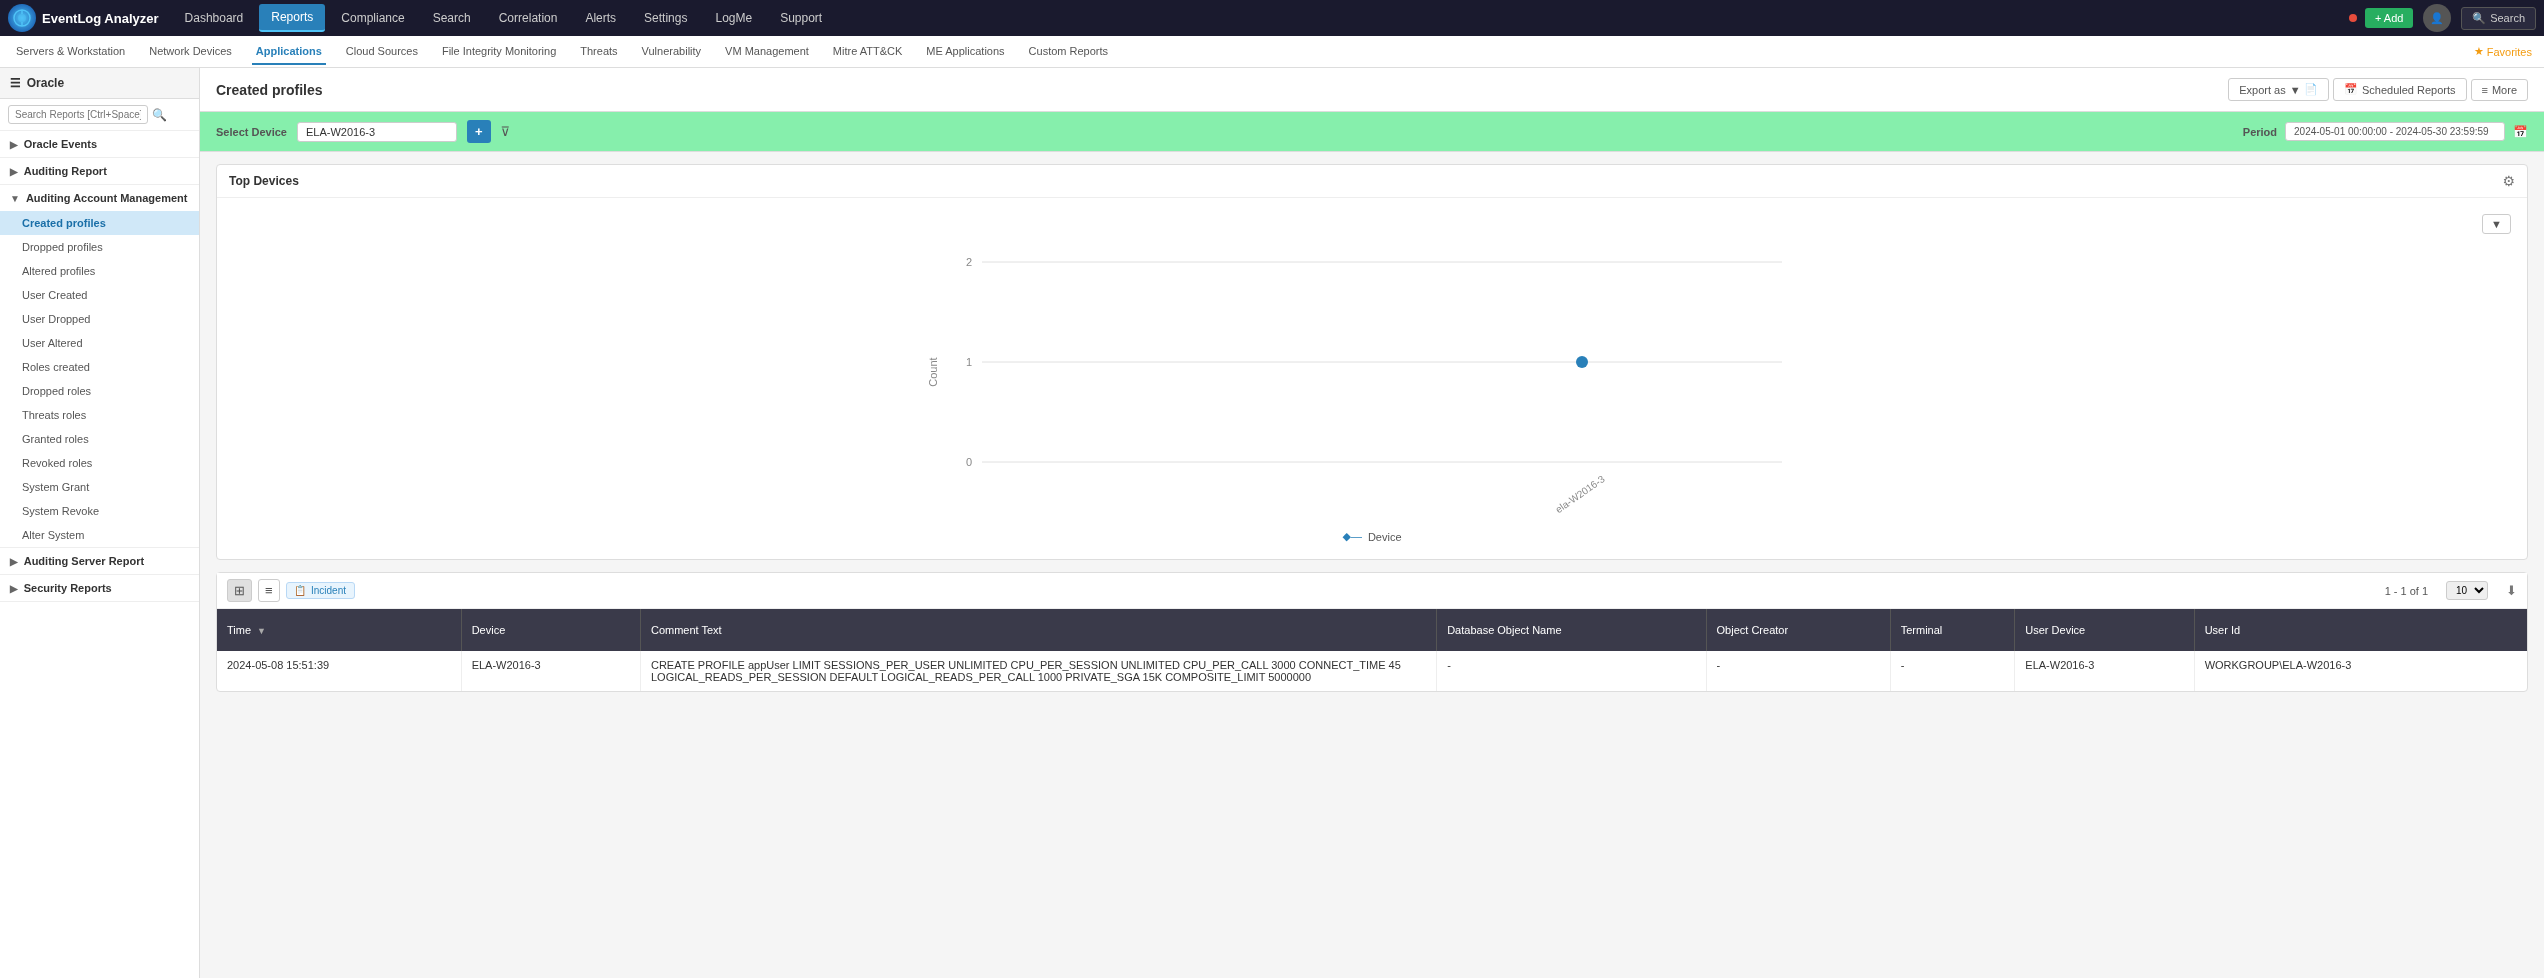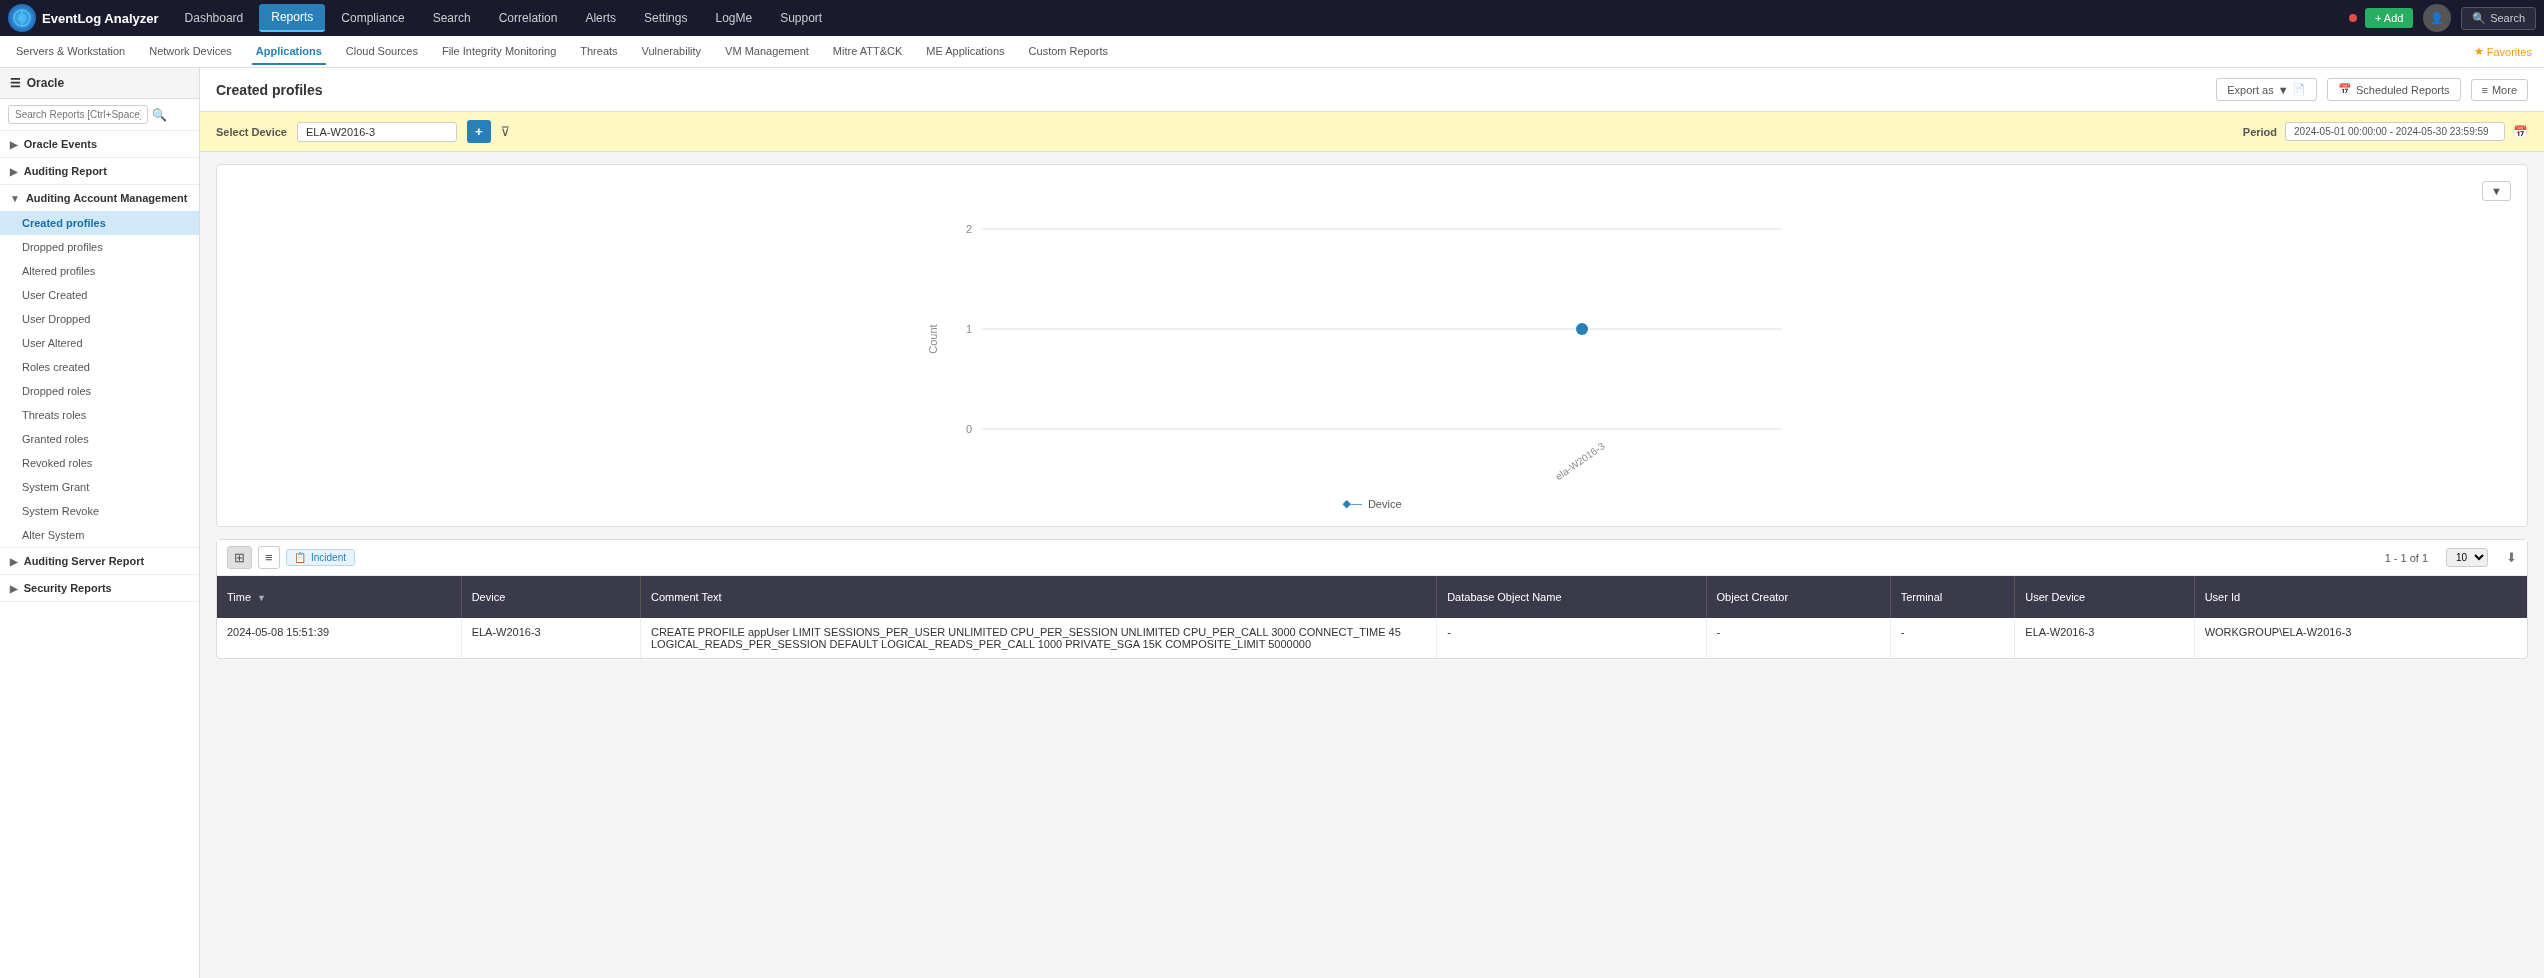--- a/index.html
+++ b/index.html
@@ -86,31 +86,31 @@
 
     
     .content { flex: 1; overflow-y: auto; background: #f5f5f5; }
 
     
     .page-header {
       display: flex; align-items: center; justify-content: space-between;
       padding: 10px 16px; background: #fff; border-bottom: 1px solid #ddd;
     }
     .page-title { font-size: 14px; font-weight: bold; color: #333; }
-    .page-header-actions { display: flex; align-items: flex-end; gap: 10px; border-radius: 8px; }
+    .page-header-actions { display: flex; align-items: flex-end; gap: 4px; border-radius: 8px; }
     .action-btn {
       display: flex; align-items: center; gap: 4px; padding: 4px 10px;
       border: 1px solid #ccc; border-radius: 3px; background: #fff;
       font-size: 11px; cursor: pointer; color: #555;
     }
 
     
     .device-bar {
       display: flex; align-items: center; gap: 10px; padding: 8px 16px;
-      background: #fef9c3; border-bottom: 1px solid #ddd;
+      background: #86efac; border-bottom: 1px solid #ddd;
     }
     .device-label { font-size: 11px; color: #555; font-weight: 600; }
     .device-select {
       border: 1px solid #ccc; border-radius: 3px; padding: 3px 8px;
       font-size: 11px; background: #fff; color: #333; min-width: 120px;
     }
     .device-add-btn {
       background: #2980b9; color: white; border: none; border-radius: 3px;
       padding: 4px 8px; cursor: pointer; font-size: 13px; font-weight: bold;
     }
@@ -345,20 +345,24 @@
       <button class="device-add-btn">+</button>
       <span class="device-filter-btn">⊽</span>
       <div class="period-bar">
         <div class="period-label">Period</div>
         <input type="text" class="period-input" value="2024-05-01 00:00:00 - 2024-05-30 23:59:59" style="">
         <span class="calendar-icon">📅</span>
       </div>
     </div>
 
     <div class="chart-area">
+      <div class="chart-header">
+        <div class="chart-title">Top Devices</div>
+        <span class="chart-gear">⚙</span>
+      </div>
       <div class="chart-body">
         <button class="chart-dropdown-btn">▼</button>
         <div class="chart-svg-container">
           <svg width="900" height="280" viewBox="0 0 900 280">
 
             <line x1="60" y1="20" x2="860" y2="20" stroke="#e0e0e0" stroke-width="1"></line>
             <line x1="60" y1="120" x2="860" y2="120" stroke="#e0e0e0" stroke-width="1"></line>
             <line x1="60" y1="220" x2="860" y2="220" stroke="#e0e0e0" stroke-width="1"></line>
 
             <text x="50" y="24" font-size="11" fill="#888" text-anchor="end">2</text>

